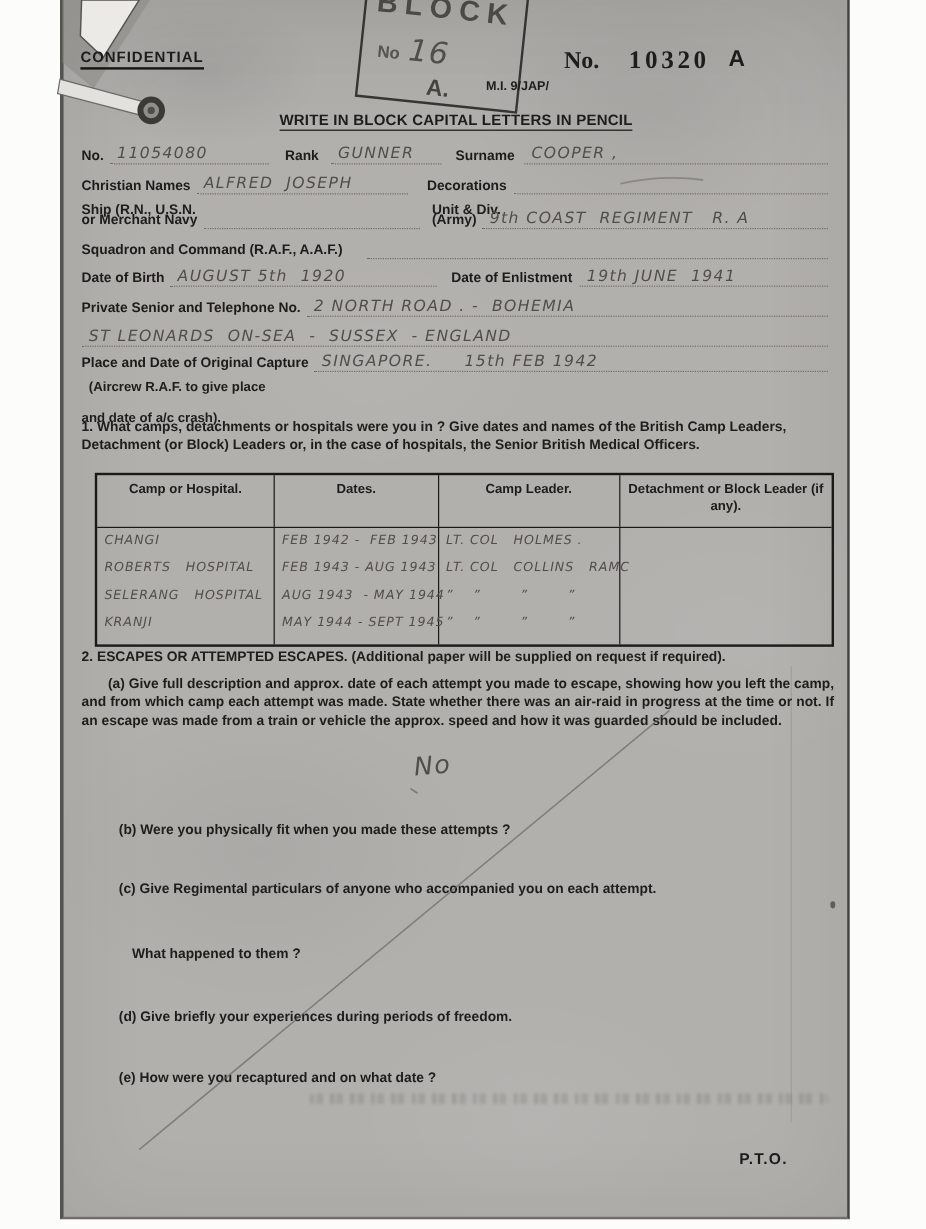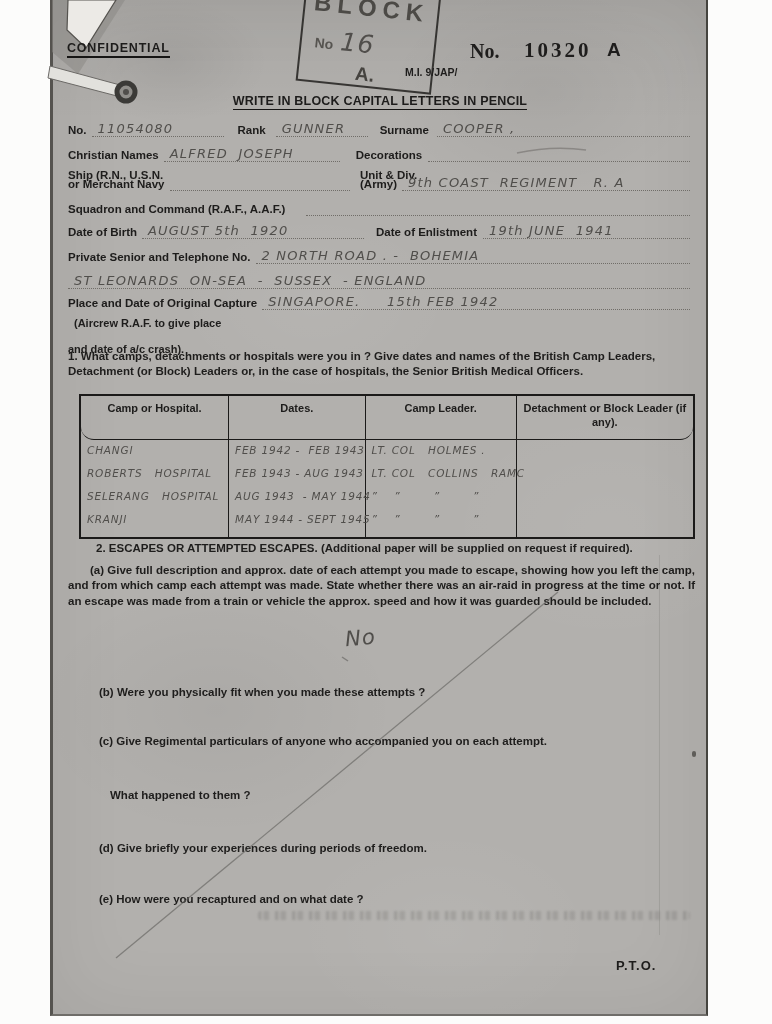--- a/index.html
+++ b/index.html
@@ -60,21 +60,21 @@
   }
 
   
   .frow{position:absolute;display:flex;align-items:flex-end;}
   .lbl{font-weight:700;white-space:nowrap;padding-right:5px;font-size:11.5px;line-height:1.1;}
   .fill{flex:1 1 auto;border-bottom:1.6px dotted #706d68;position:relative;height:16px;}
   .fill > .hand{position:absolute;bottom:0;left:6px;}
 
   
   .ctable{position:absolute;left:79px;top:394px;width:612px;border:2px solid #1b1a19;}
-  .thead,.tbody{display:grid;grid-template-columns:24.2% 22.3% 24.7% 28.8%;border-radius:13px;}
+  .thead,.tbody{display:grid;grid-template-columns:24.2% 22.3% 24.7% 28.8%;}
   .thead{border-bottom:1.6px solid #1b1a19;}
   .th{padding:6px 6px 9px;text-align:center;font-weight:700;font-size:11px;border-right:1.6px solid #1b1a19;line-height:1.25;}
   .th:last-child{border-right:none;}
   .tbody{height:97px;}
   .tcol{border-right:1.6px solid #1b1a19;padding:4px 0 0 6px;}
   .tcol:last-child{border-right:none;}
   .tcell{height:23px;font-size:10.5px;letter-spacing:.8px;}
 
   .justify{text-align:justify;}
   .indent{text-indent:22px;}
@@ -239,21 +239,21 @@
       </div>
       <div class="tcol">
         <div class="hand tcell"></div>
         <div class="hand tcell"></div>
         <div class="hand tcell"></div>
         <div class="hand tcell"></div>
       </div>
     </div>
   </div>
 
-  <div class="ptext" style="left:68px;top:541px;width:627px;margin-left:28px;">2.   ESCAPES OR ATTEMPTED ESCAPES.   (Additional paper will be supplied on request if required).</div>
+  <div class="ptext" style="left:68px;top:541px;width:627px;">2.   ESCAPES OR ATTEMPTED ESCAPES.   (Additional paper will be supplied on request if required).</div>
   <div class="ptext justify indent" style="left:68px;top:563px;width:627px;">(a)   Give full description and approx. date of each attempt you made to escape, showing how you left the camp,  and from which camp each attempt was made.   State whether there was an air-raid in progress at the time or not.   If an escape was made from a train or vehicle the approx. speed and how it was guarded should be included.</div>
 
   <div class="hand answer-no">No</div>
 
   <div class="ptext" style="left:99px;top:685px;">(b)   Were you physically fit when you made these attempts ?</div>
   <div class="ptext" style="left:99px;top:734px;">(c)   Give Regimental particulars of anyone who accompanied you on each attempt.</div>
   <div class="ptext" style="left:110px;top:788px;">What happened to them ?</div>
   <div class="ptext" style="left:99px;top:841px;">(d)   Give briefly your experiences during periods of freedom.</div>
   <div class="ptext" style="left:99px;top:892px;">(e)   How were you recaptured and on what date ?</div>
 

